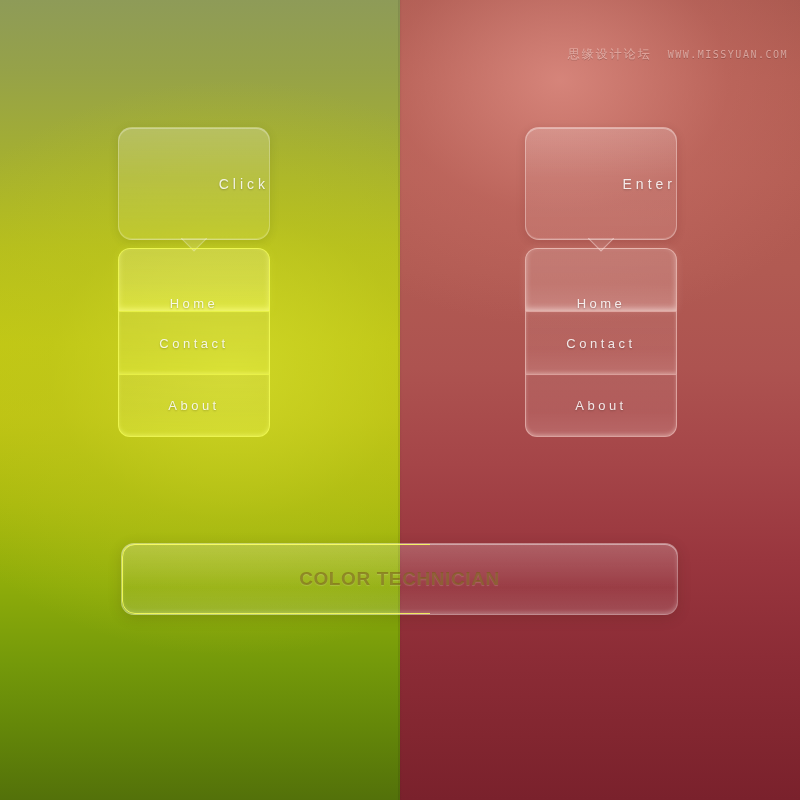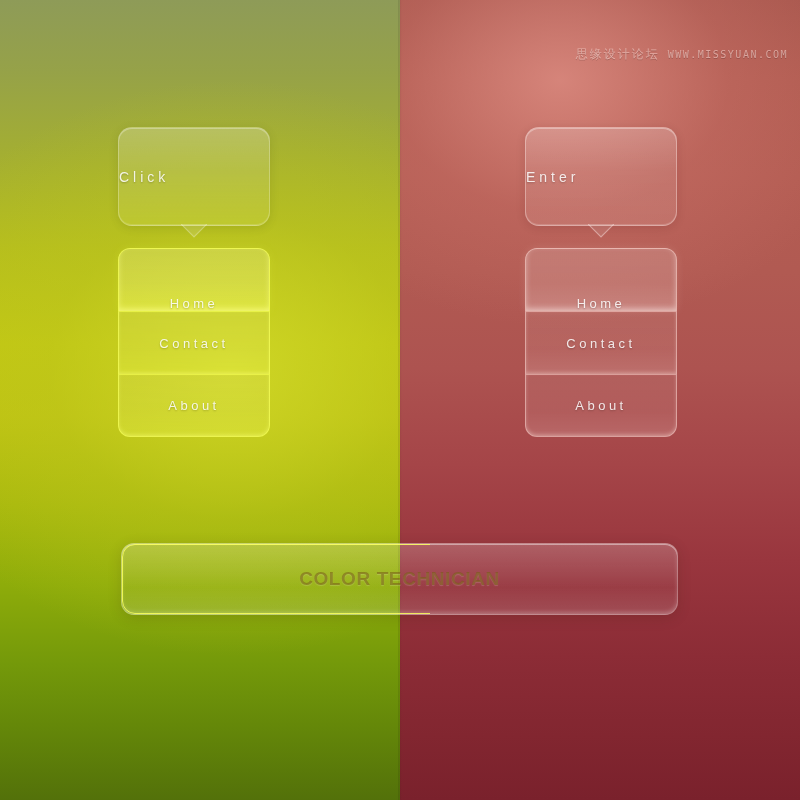--- a/index.html
+++ b/index.html
@@ -32,36 +32,36 @@
     pointer-events:none;
   }
 
   
   #watermark{
     position:absolute;top:5px;right:12px;
     font-family:"DejaVu Sans Mono",monospace;
     font-size:11px;letter-spacing:1px;
     color:rgba(255,220,215,0.55);
     white-space:nowrap;
-    display:flex;align-items:baseline;gap:8px;
+    display:flex;align-items:baseline;gap:16px;
     text-shadow:0 1px 0 rgba(0,0,0,0.18);
   }
   #watermark .cn{font-family:"DejaVu Sans",sans-serif;font-size:12px;letter-spacing:2px;}
   #watermark .url{font-size:10px;letter-spacing:1.5px;margin-top:44px;}
 
   
   .widget{position:absolute;width:152px;}
   #widget-green{left:118px;top:127px;}
   #widget-red{left:525px;top:127px;}
 
   
   .bubble{
     position:relative;
-    height:99px;border-radius:14px;
-    display:flex;align-items:center;justify-content:flex-start;
+    height:113px;border-radius:14px;
+    display:flex;align-items:center;justify-content:flex-end;
     box-sizing:border-box;
   }
   .bubble .label,.menu-item .label{
     font-size:14px;letter-spacing:4px;
     color:rgba(255,255,255,0.86);
     text-shadow:0 1px 2px rgba(0,0,0,0.22);
     user-select:none;
   }
   .bubble .tail{
     position:absolute;left:50%;bottom:-13px;

